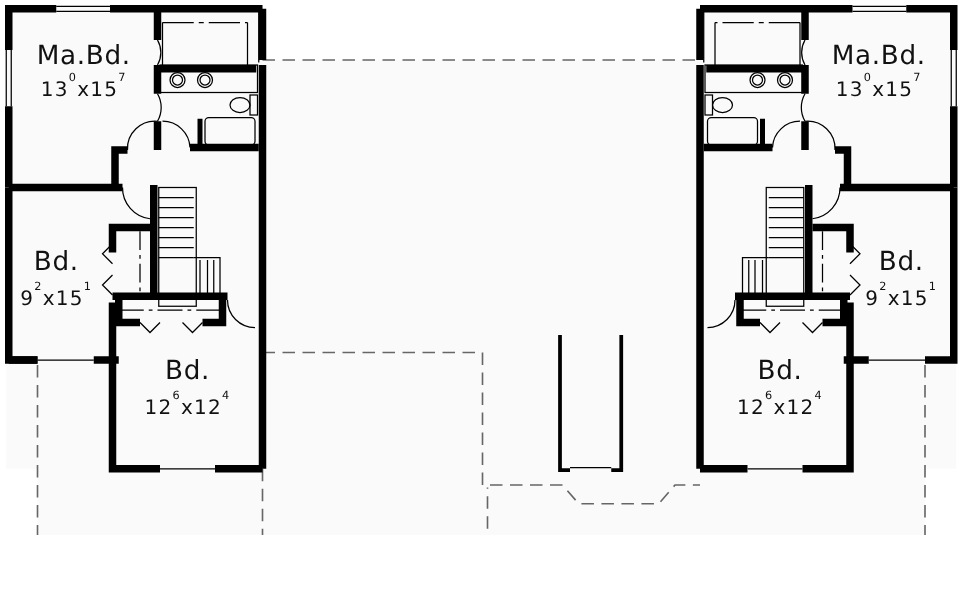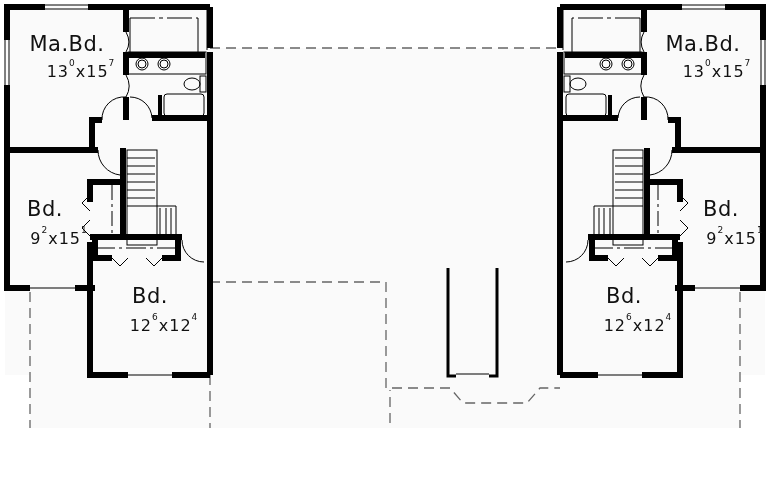--- a/index.html
+++ b/index.html
@@ -1,20 +1,20 @@
 <!DOCTYPE html>
 <html><head>
 <meta charset="utf-8">
 <style>
   html,body{margin:0;padding:0;background:#ffffff;}
   #canvas{position:relative;width:770px;height:428px;overflow:hidden;background:#fff;}
   svg{position:absolute;left:0;top:0;}
   .lbl{position:absolute;font-family:"DejaVu Sans","Liberation Sans",sans-serif;color:#111;text-align:center;white-space:nowrap;}
   .room{font-size:21px;letter-spacing:0.5px;}
-  .dim{font-size:16px;letter-spacing:1px;margin-left:14px;}
+  .dim{font-size:16px;letter-spacing:1px;}
   .dim sup{font-size:9px;vertical-align:top;position:relative;top:-4px;}
 </style>
 </head>
 <body>
 
 <div id="canvas">
 <svg width="770" height="482" viewBox="0 0 770 482">
 
   <g>
     <rect x="210" y="48" width="350" height="344" fill="#fafafa"></rect>

